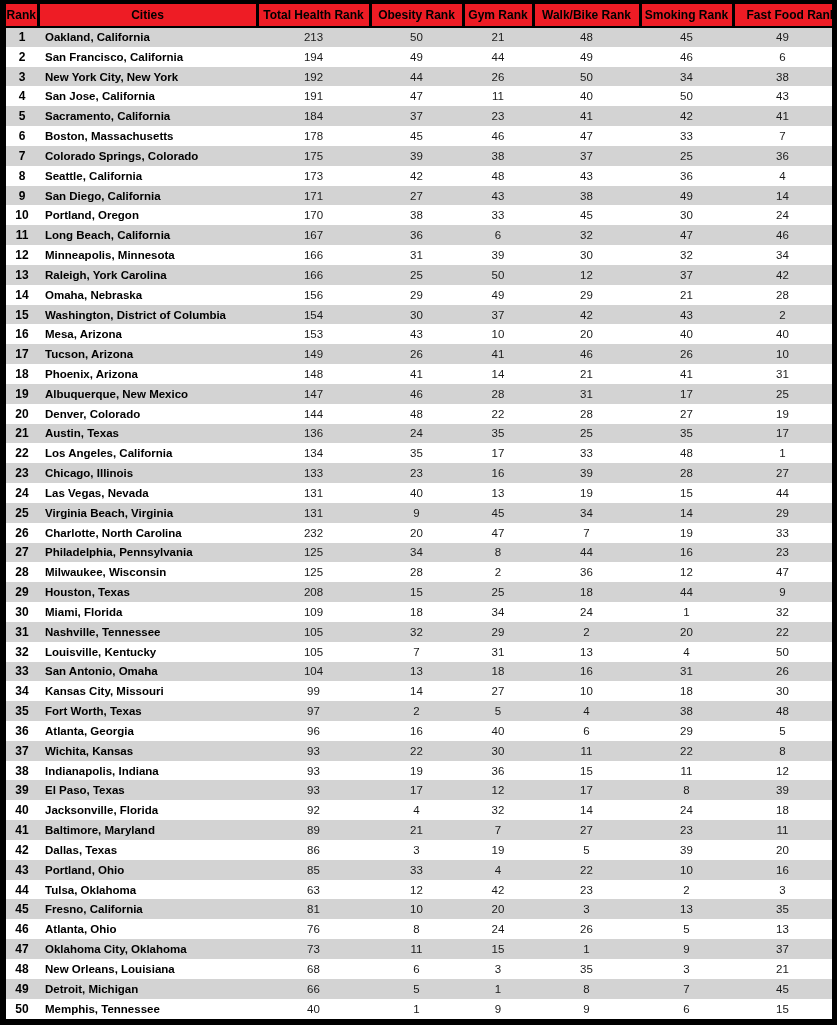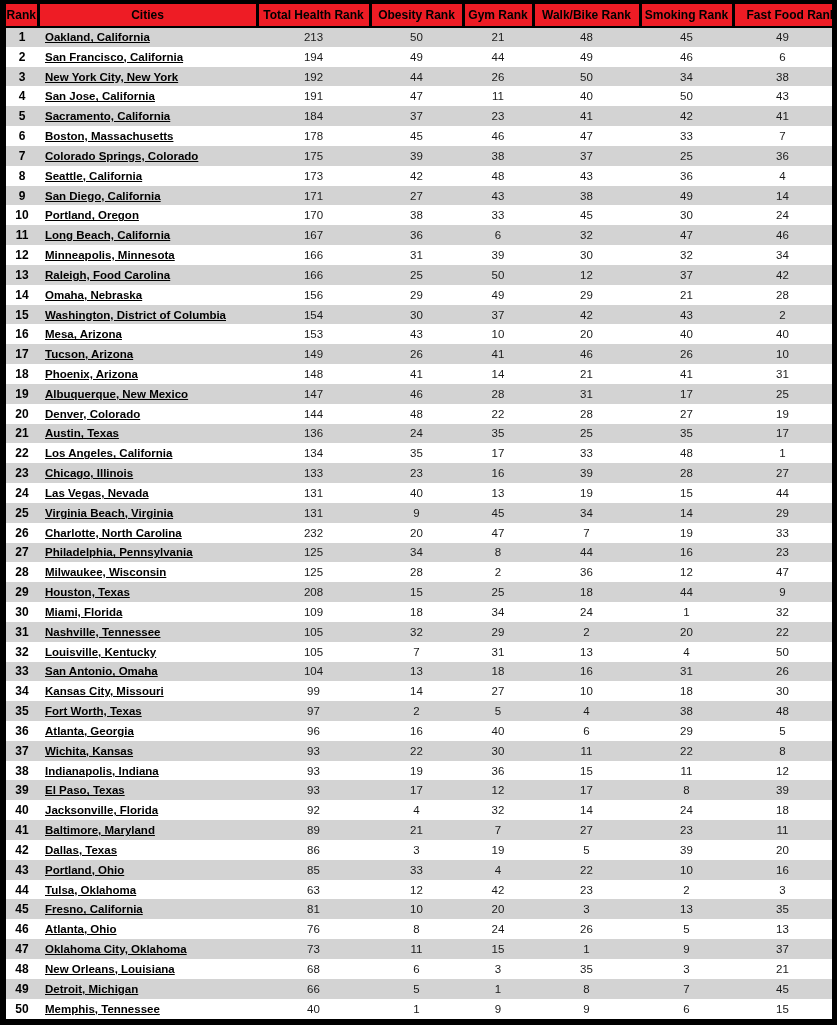--- a/index.html
+++ b/index.html
@@ -53,21 +53,20 @@
     text-align: center;
     font-size: 12px;
     color: #000000;
   }
   td.city {
     font-weight: bold;
     text-align: left;
     padding-left: 7px;
     font-size: 11.5px;
     color: #000000;
-    text-decoration: underline;
   }
   td.num {
     font-weight: normal;
     text-align: center;
     font-size: 11.5px;
   }
 </style>
 </head>
 <body>
 
@@ -211,21 +210,21 @@
           <td class="city">Minneapolis, Minnesota</td>
           <td class="num">166</td>
           <td class="num">31</td>
           <td class="num">39</td>
           <td class="num">30</td>
           <td class="num">32</td>
           <td class="num">34</td>
         </tr>
         <tr>
           <td class="rank">13</td>
-          <td class="city">Raleigh, Food Carolina</td>
+          <td class="city">Raleigh, York Carolina</td>
           <td class="num">166</td>
           <td class="num">25</td>
           <td class="num">50</td>
           <td class="num">12</td>
           <td class="num">37</td>
           <td class="num">42</td>
         </tr>
         <tr>
           <td class="rank">14</td>
           <td class="city">Omaha, Nebraska</td>

